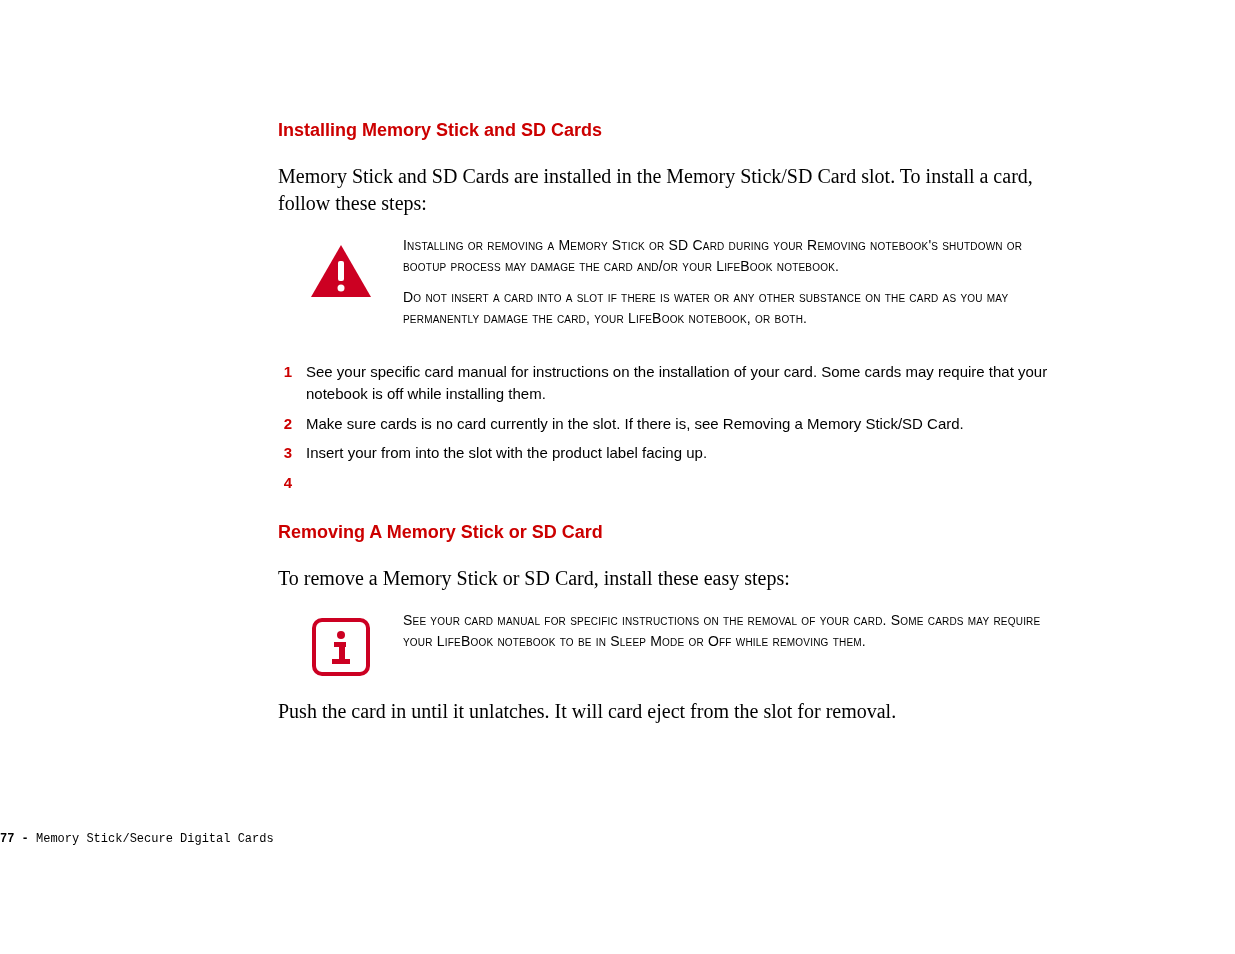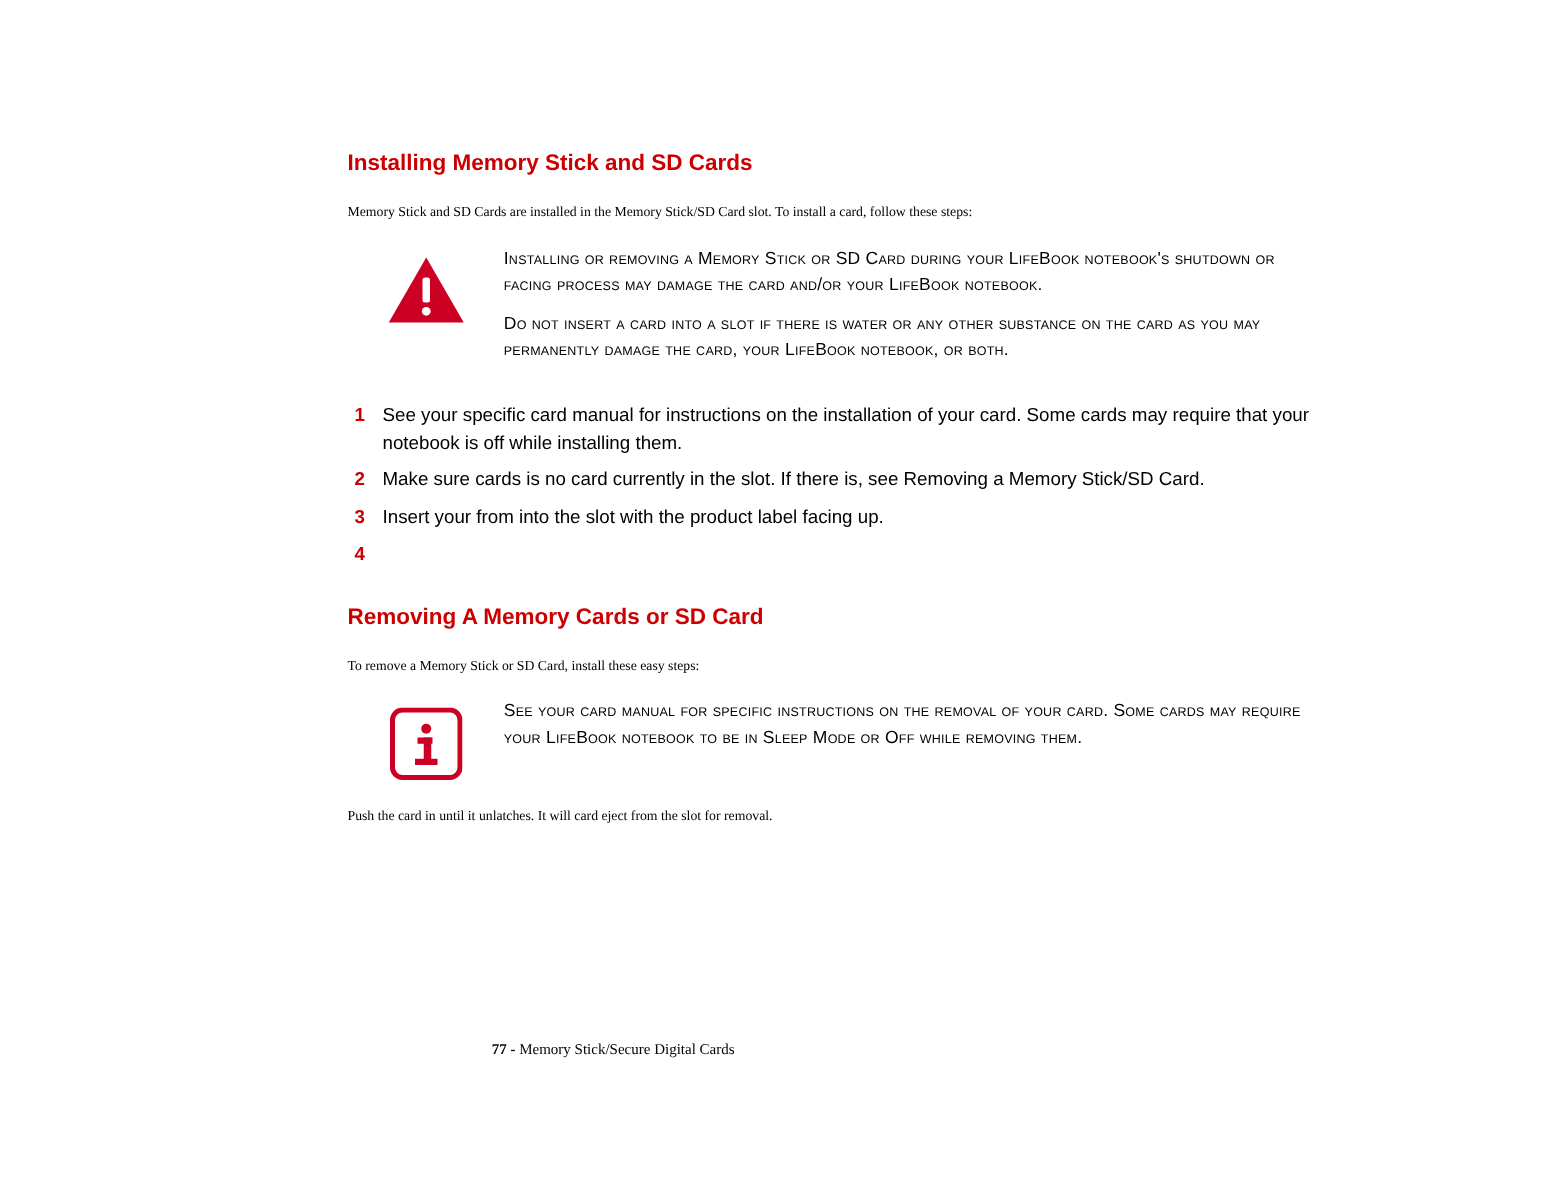--- a/index.html
+++ b/index.html
@@ -19,21 +19,21 @@
     width: 790px;
   }
   .heading {
     color: #cc0000;
     font-weight: bold;
     font-size: 18px;
     margin-bottom: 6px;
   }
   .body-text {
     font-family: "Times New Roman", Times, serif;
-    font-size: 11px;
+    font-size: 20px;
     line-height: 1.35;
     margin-bottom: 18px;
     margin-top: 22px;
   }
   .callout {
     display: flex;
     align-items: flex-start;
     gap: 30px;
     margin: 10px 0 22px 30px;
     width: 740px;
@@ -73,22 +73,22 @@
     color: #cc0000;
     font-weight: bold;
     flex: 0 0 14px;
     text-align: right;
   }
   .footer {
     position: absolute;
     left: 0;
     width: 981px;
     top: 832px;
-    text-align: center;
-    font-family: Liberation Serif, serif;
+    text-align: left;
+    font-family: Liberation Mono, monospace;
     font-size: 12px;
   }
   .footer .pg {
     font-weight: bold;
   }
 </style>
 </head>
 <body>
 
 <div class="page">
@@ -98,21 +98,21 @@
 
   <div class="callout">
     <div class="icon">
       <svg width="64" height="56" viewBox="0 0 64 56">
         <path d="M32 2 L62 54 L2 54 Z" fill="#cc0022"></path>
         <rect x="29" y="18" width="6" height="20" rx="2" fill="#ffffff"></rect>
         <circle cx="32" cy="45" r="3.5" fill="#ffffff"></circle>
       </svg>
     </div>
     <div class="callout-text">
-      <p>Installing or removing a Memory Stick or SD Card during your LifeBook notebook's shutdown or facing process may damage the card and/or your LifeBook notebook.</p>
+      <p>Installing or removing a Memory Stick or SD Card during your Removing notebook's shutdown or bootup process may damage the card and/or your LifeBook notebook.</p>
       <p>Do not insert a card into a slot if there is water or any other substance on the card as you may permanently damage the card, your LifeBook notebook, or both.</p>
     </div>
   </div>
 
   <ol class="ol">
     <li>
       <span class="num">1</span>
       <span>See your specific card manual for instructions on the installation of your card. Some cards may require that your notebook is off while installing them.</span>
     </li>
     <li>
@@ -121,21 +121,21 @@
     </li>
     <li>
       <span class="num">3</span>
       <span>Insert your from into the slot with the product label facing up.</span>
     </li>
     <li>
       <span class="num">4</span>
     </li>
   </ol>
 
-  <div class="heading">Removing A Memory Cards or SD Card</div>
+  <div class="heading">Removing A Memory Stick or SD Card</div>
   <div class="body-text">To remove a Memory Stick or SD Card, install these easy steps:</div>
 
   <div class="callout">
     <div class="icon">
       <svg width="58" height="58" viewBox="0 0 58 58">
         <rect x="2" y="2" width="54" height="54" rx="8" fill="#ffffff" stroke="#cc0022" stroke-width="4"></rect>
         <circle cx="29" cy="17" r="4" fill="#cc0022"></circle>
         <rect x="22" y="24" width="12" height="5" fill="#cc0022"></rect>
         <rect x="27" y="24" width="6" height="20" fill="#cc0022"></rect>
         <rect x="20" y="41" width="18" height="5" fill="#cc0022"></rect>

